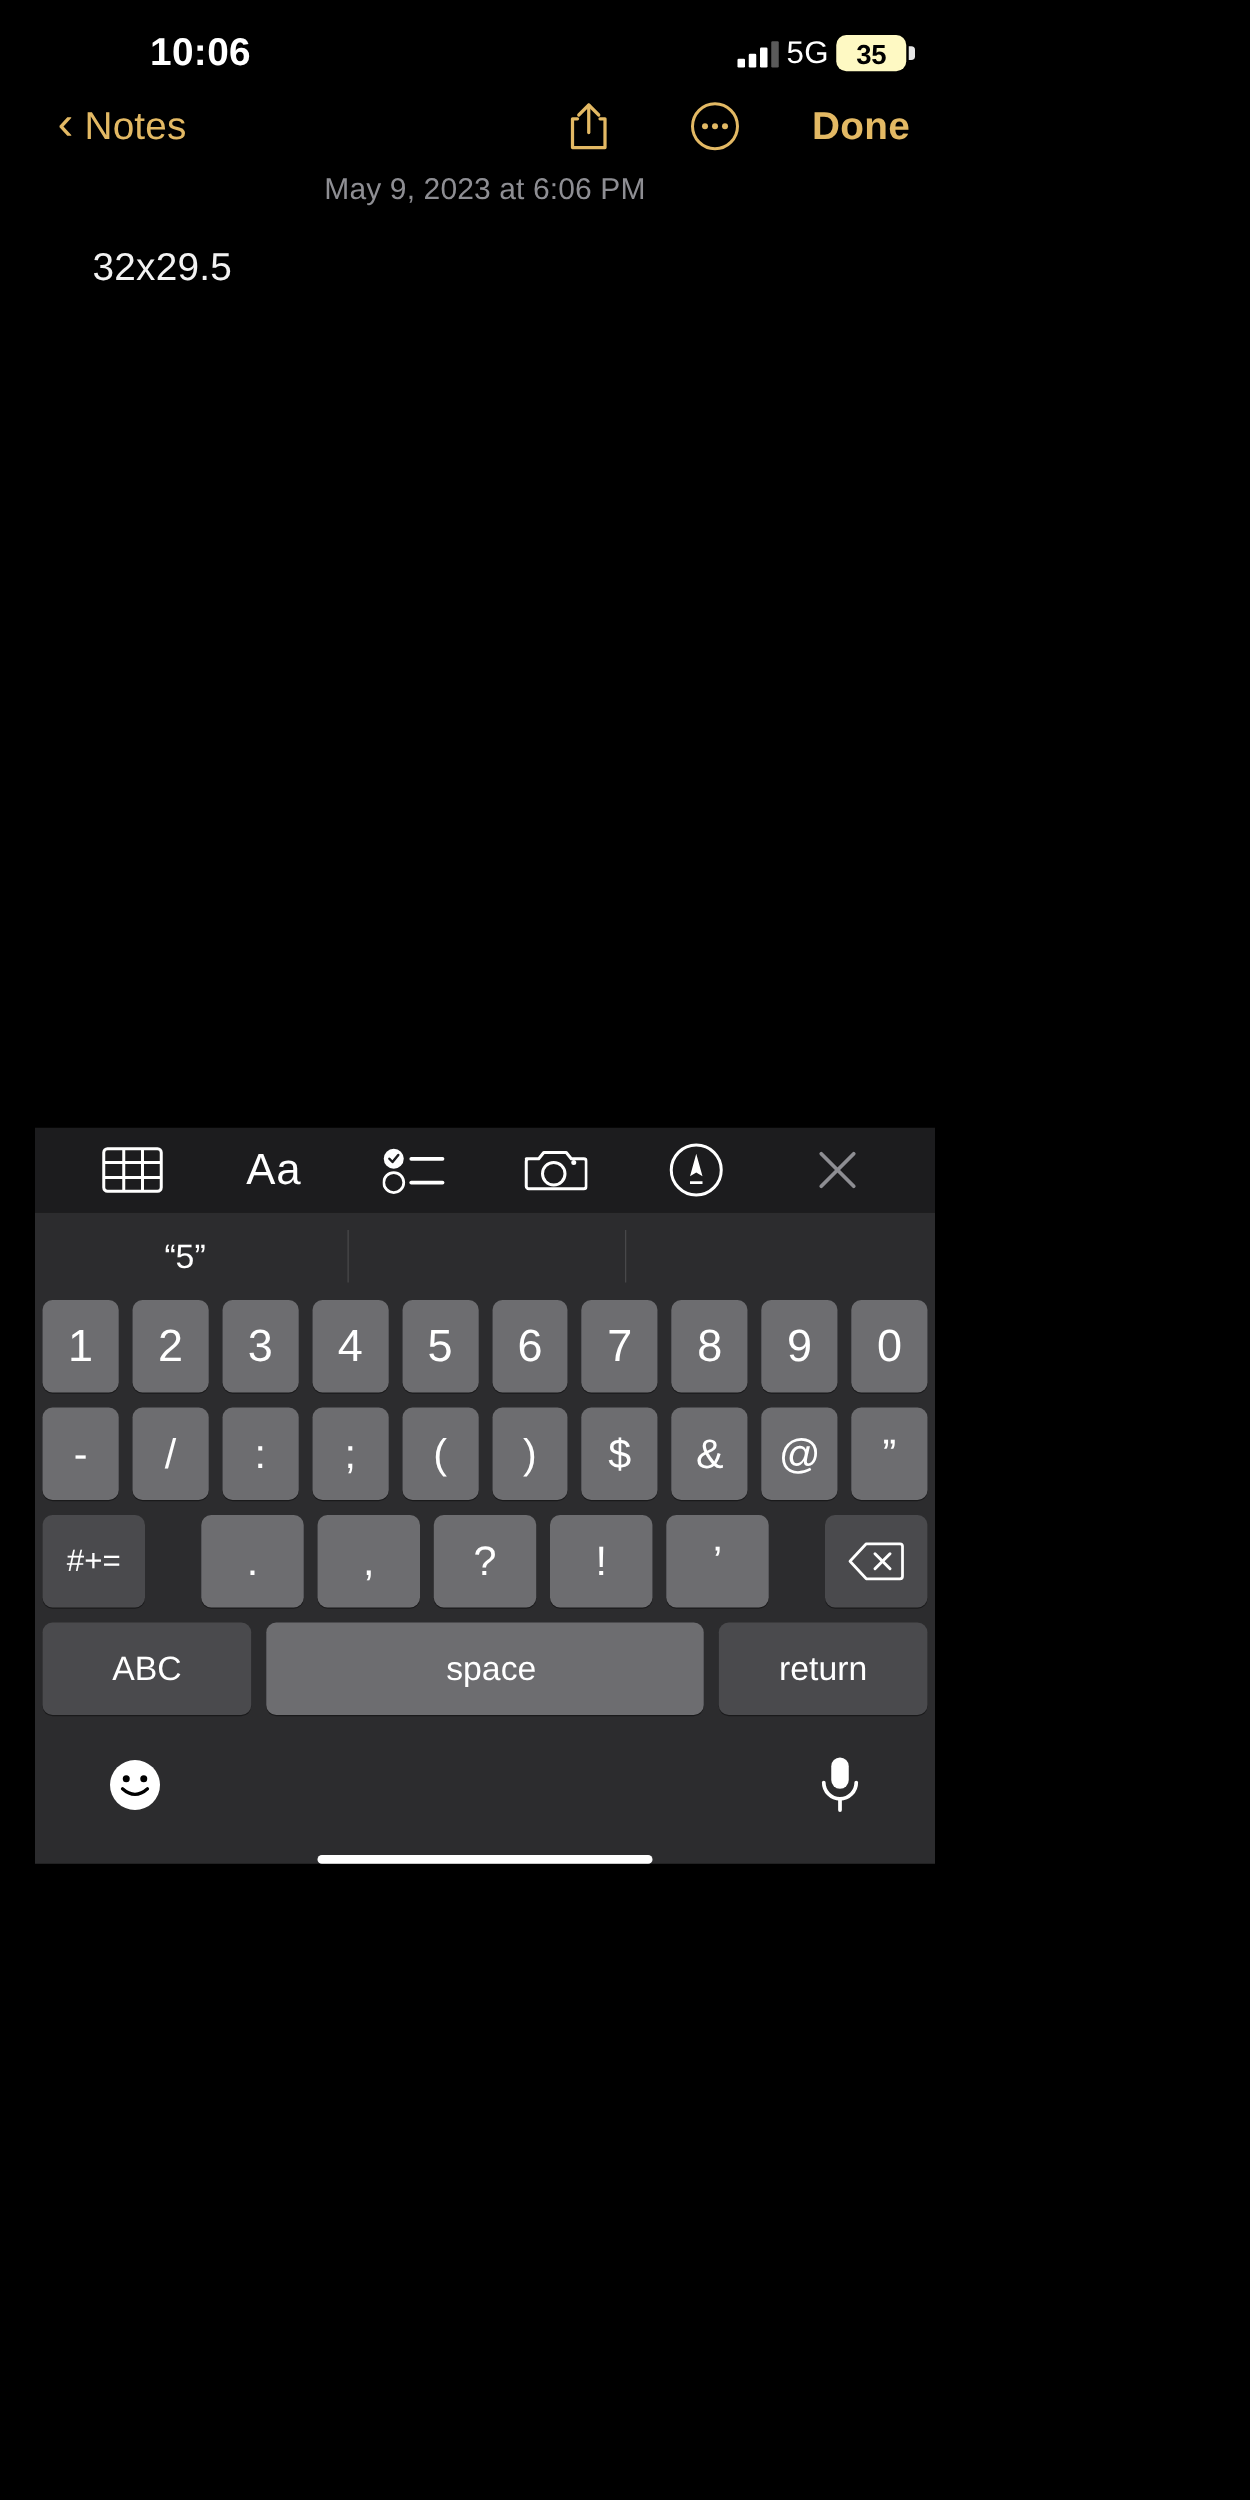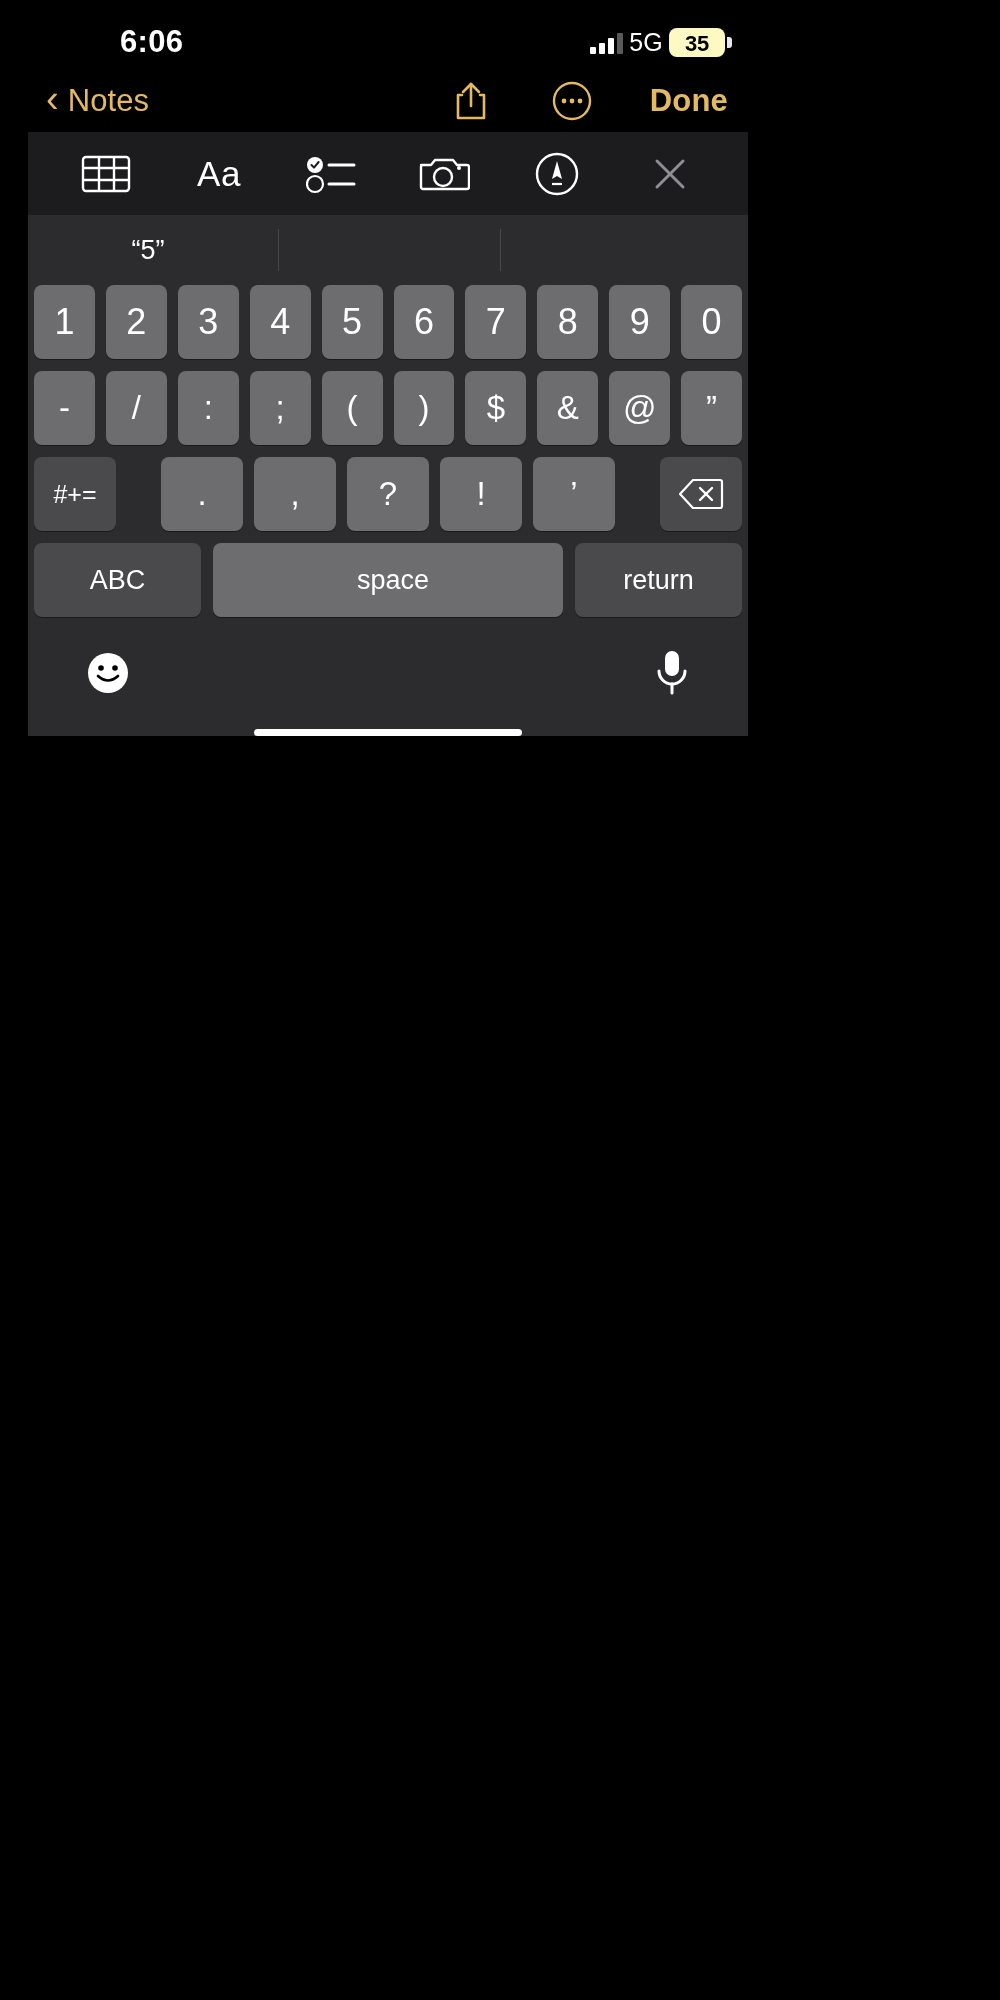--- a/index.html
+++ b/index.html
@@ -159,21 +159,21 @@
   }
   .note-text {
     color: #f2f2f2;
     font-size: 31px;
     padding: 30px 0 0 46px;
     letter-spacing: 0.2px;
   }
 
   
   .format-bar {
-    height: 83px;
+    height: 68px;
     background: #1c1c1e;
     display: flex;
     align-items: center;
     justify-content: space-around;
     padding: 0 22px;
     box-sizing: border-box;
   }
   .format-bar .icon-btn {
     width: 62px;
     height: 62px;
@@ -259,21 +259,21 @@
     border-radius: 4px;
     margin: 6px auto 0 auto;
   }
 </style>
 </head>
 <body>
 
 <div class="phone">
 
   <div class="statusbar">
-    <div class="status-time">6:06</div>
+    <div class="status-time">10:06</div>
     <div class="status-right">
       <div class="signal">
         <i></i>
           <i></i>
           <i></i>
           <i></i>
       </div>
       <div class="net-label">5G</div>
       <div class="battery">
         <div class="battery-body">
@@ -302,20 +302,24 @@
           <circle cx="21" cy="21" r="18" stroke="#e3b964" stroke-width="2.4" fill="none"></circle>
           <circle cx="13" cy="21" r="2.4" fill="#e3b964"></circle>
           <circle cx="21" cy="21" r="2.4" fill="#e3b964"></circle>
           <circle cx="29" cy="21" r="2.4" fill="#e3b964"></circle>
         </svg>
       </div>
       <div class="nav-done">Done</div>
     </div>
   </div>
 
+  <div class="note-area">
+    <div class="note-date">May 9, 2023 at 6:06 PM</div>
+    <div class="note-text">32x29.5</div>
+  </div>
 
   <div class="format-bar">
     <div class="icon-btn">
       <svg width="50" height="42" viewBox="0 0 50 42">
         <rect x="2" y="4" width="46" height="34" rx="3" stroke="#fff" stroke-width="2.4" fill="none"></rect>
         <line x1="2" y1="15" x2="48" y2="15" stroke="#fff" stroke-width="2.4"></line>
         <line x1="2" y1="27" x2="48" y2="27" stroke="#fff" stroke-width="2.4"></line>
         <line x1="18" y1="4" x2="18" y2="38" stroke="#fff" stroke-width="2.4"></line>
         <line x1="33" y1="4" x2="33" y2="38" stroke="#fff" stroke-width="2.4"></line>
       </svg>

